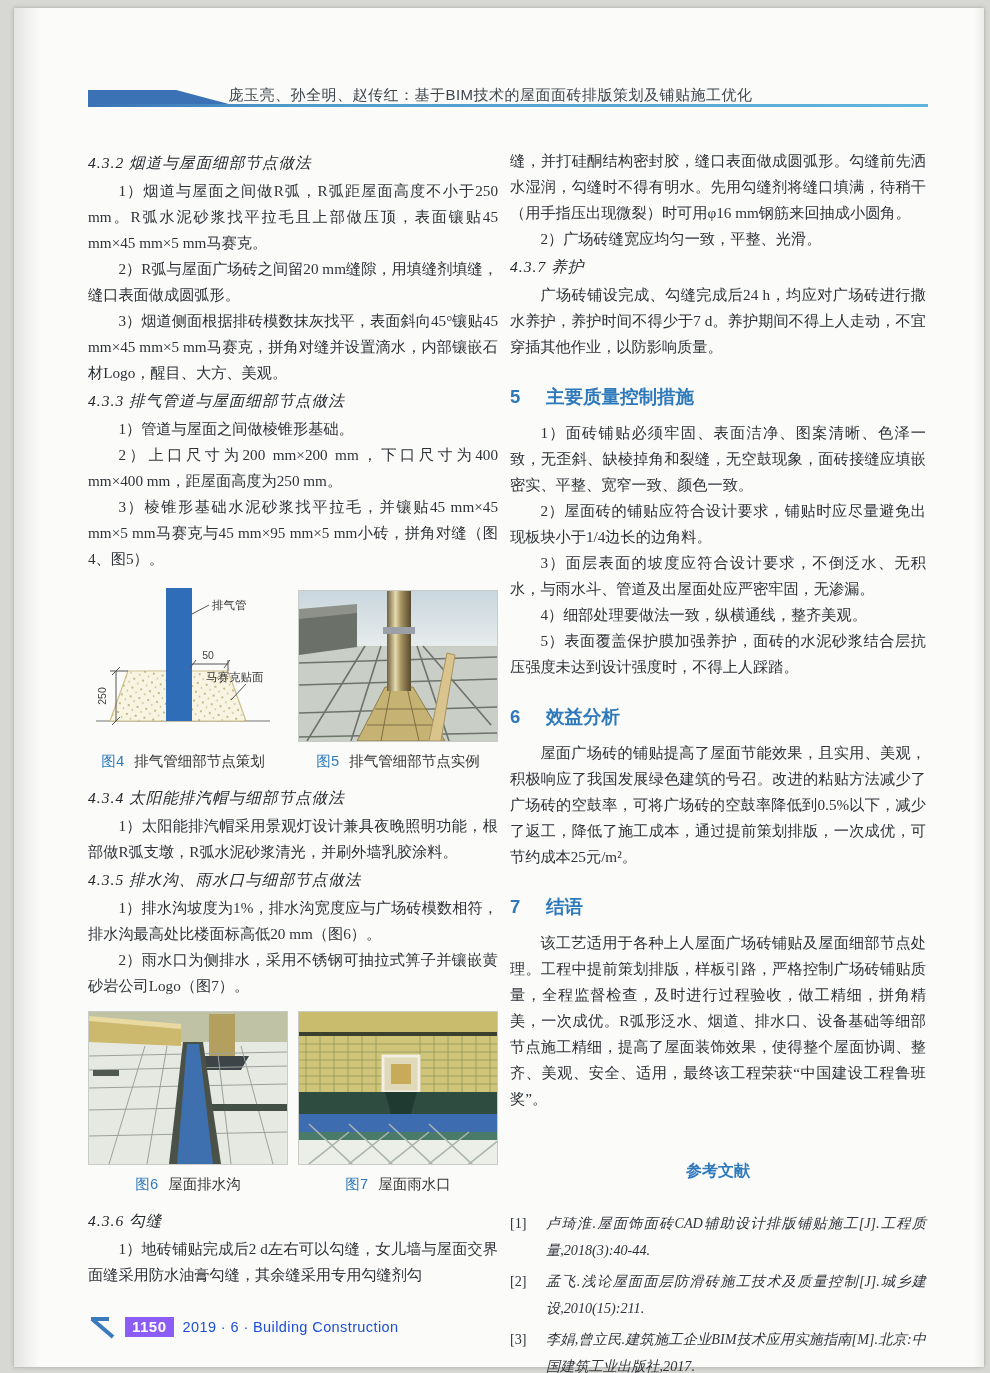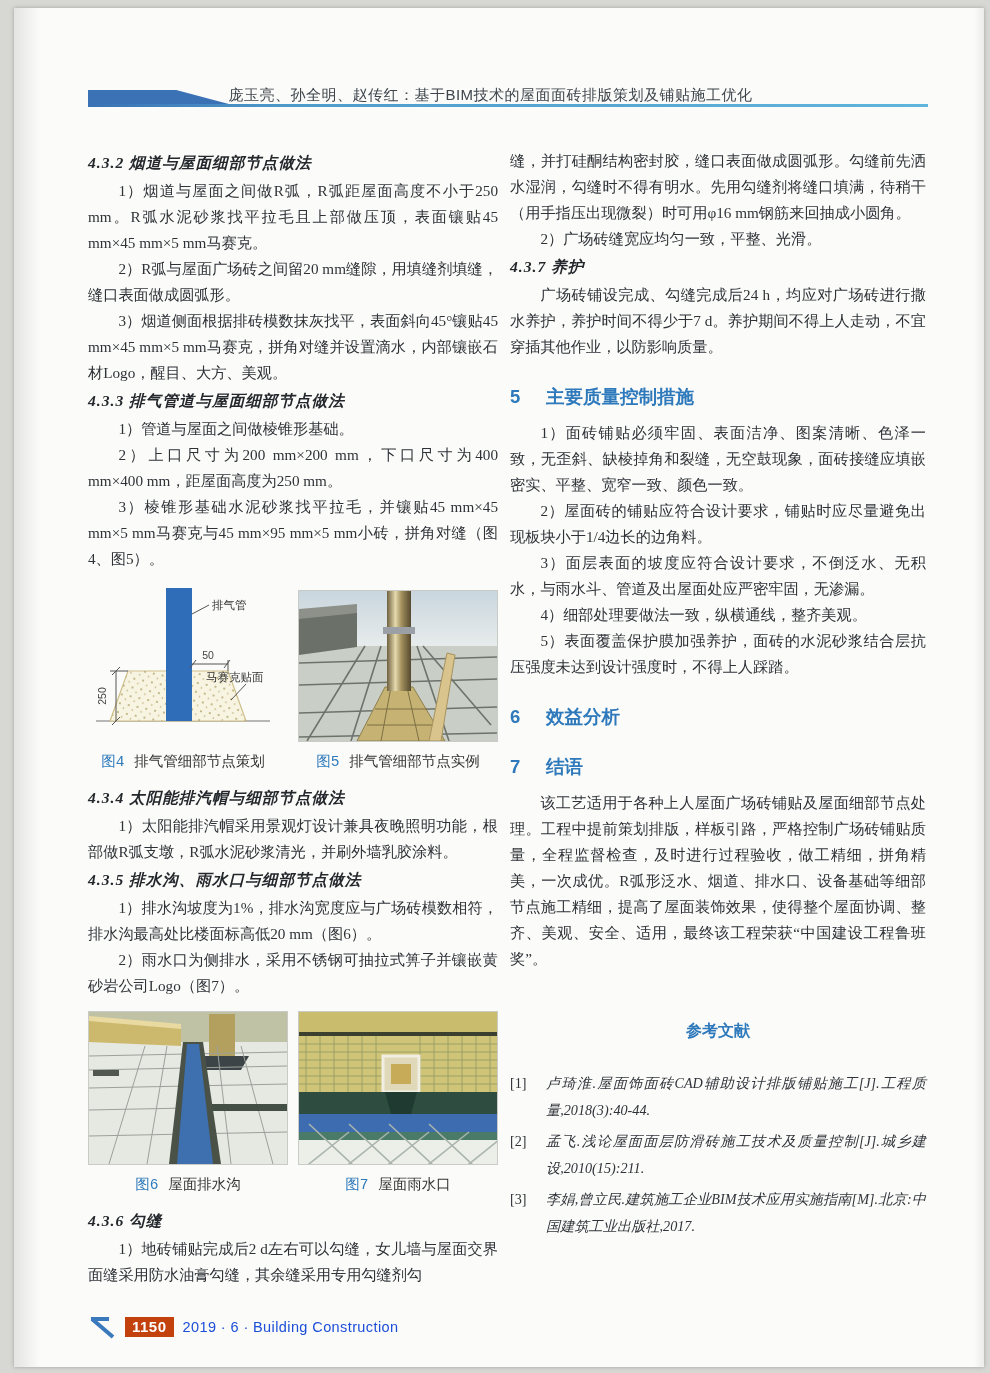--- a/index.html
+++ b/index.html
@@ -36,21 +36,21 @@
 
   
   .col{position:absolute;top:140px;width:410px;
     font-family:"Liberation Serif","DejaVu Serif",serif;
     font-size:15.2px;line-height:26px;color:#2e3237;text-align:justify;}
   .col.left{left:74px;}
   .col.right{left:496px;width:416px;}
 
   .p{margin:0;text-indent:2em;}
   .p-cont{margin:0;text-indent:0;}
-  .h4{margin:2px 0;font-style:italic;font-weight:bold;font-size:15.6px;color:#24282c;letter-spacing:1px;}
+  .h4{margin:2px 0;font-style:italic;font-weight:normal;font-size:15.6px;color:#24282c;letter-spacing:1px;}
   .sec{display:flex;align-items:baseline;gap:22px;margin:24px 0 10px;
     font-family:"Liberation Sans","DejaVu Sans",sans-serif;
     font-weight:bold;font-size:18.5px;color:#2d79bb;font-style:normal;}
   .sec .sec-num{min-width:14px;}
 
   
   .figrow{display:flex;justify-content:space-between;align-items:flex-end;margin:12px 0 10px;}
   .figure{text-align:center;}
   .figcap{margin-top:6px;font-family:"Liberation Sans","DejaVu Sans",sans-serif;
     font-size:14.5px;color:#333;font-style:normal;text-indent:0;}
@@ -61,21 +61,21 @@
   .ref-head{display:flex;align-items:center;gap:14px;margin:30px 0 10px;flex-direction:column;}
   .ref-head .ref-title{font-family:"Liberation Sans","DejaVu Sans",sans-serif;
     font-weight:bold;font-size:16px;color:#2d79bb;white-space:nowrap;}
   .ref-line{flex:1;height:3px;border-top:1px solid #4b9cd3;border-bottom:1px solid #4b9cd3;}
   .ref-item{display:flex;gap:12px;margin:4px 0;font-style:italic;font-size:14.2px;line-height:27px;color:#30343a;}
   .ref-item .ref-num{flex:0 0 24px;font-style:normal;}
   .ref-item .ref-text{flex:1;}
 
   
   .footer{position:absolute;left:74px;bottom:28px;display:flex;align-items:center;gap:9px;}
-  .page-badge{background:#c2410c;color:#fff;font-weight:bold;font-size:15px;
+  .page-badge{background:#8b5cf6;color:#fff;font-weight:bold;font-size:15px;
     padding:1px 7px 2px;letter-spacing:.5px;}
   .journal-line{color:#1d4ed8;font-size:14.5px;letter-spacing:.4px;}
 
   svg text{font-family:"Liberation Sans","DejaVu Sans",sans-serif;}
 </style>
 </head>
 <body>
 
 <div class="page">
 
@@ -275,20 +275,21 @@
     <p class="p">1）面砖铺贴必须牢固、表面洁净、图案清晰、色泽一致，无歪斜、缺棱掉角和裂缝，无空鼓现象，面砖接缝应填嵌密实、平整、宽窄一致、颜色一致。</p>
     <p class="p">2）屋面砖的铺贴应符合设计要求，铺贴时应尽量避免出现板块小于1/4边长的边角料。</p>
     <p class="p">3）面层表面的坡度应符合设计要求，不倒泛水、无积水，与雨水斗、管道及出屋面处应严密牢固，无渗漏。</p>
     <p class="p">4）细部处理要做法一致，纵横通线，整齐美观。</p>
     <p class="p">5）表面覆盖保护膜加强养护，面砖的水泥砂浆结合层抗压强度未达到设计强度时，不得上人踩踏。</p>
 
     <h3 class="sec">
       <span class="sec-num">6</span>
       <span>效益分析</span>
     </h3>
+    <p class="p">屋面广场砖的铺贴提高了屋面节能效果，且实用、美观，积极响应了我国发展绿色建筑的号召。改进的粘贴方法减少了广场砖的空鼓率，可将广场砖的空鼓率降低到0.5%以下，减少了返工，降低了施工成本，通过提前策划排版，一次成优，可节约成本25元/m²。</p>
 
     <h3 class="sec">
       <span class="sec-num">7</span>
       <span>结语</span>
     </h3>
     <p class="p">该工艺适用于各种上人屋面广场砖铺贴及屋面细部节点处理。工程中提前策划排版，样板引路，严格控制广场砖铺贴质量，全程监督检查，及时进行过程验收，做工精细，拼角精美，一次成优。R弧形泛水、烟道、排水口、设备基础等细部节点施工精细，提高了屋面装饰效果，使得整个屋面协调、整齐、美观、安全、适用，最终该工程荣获“中国建设工程鲁班奖”。</p>
 
     <div class="ref-head">
       <div class="ref-line"></div>
       <div class="ref-title">参考文献</div>

